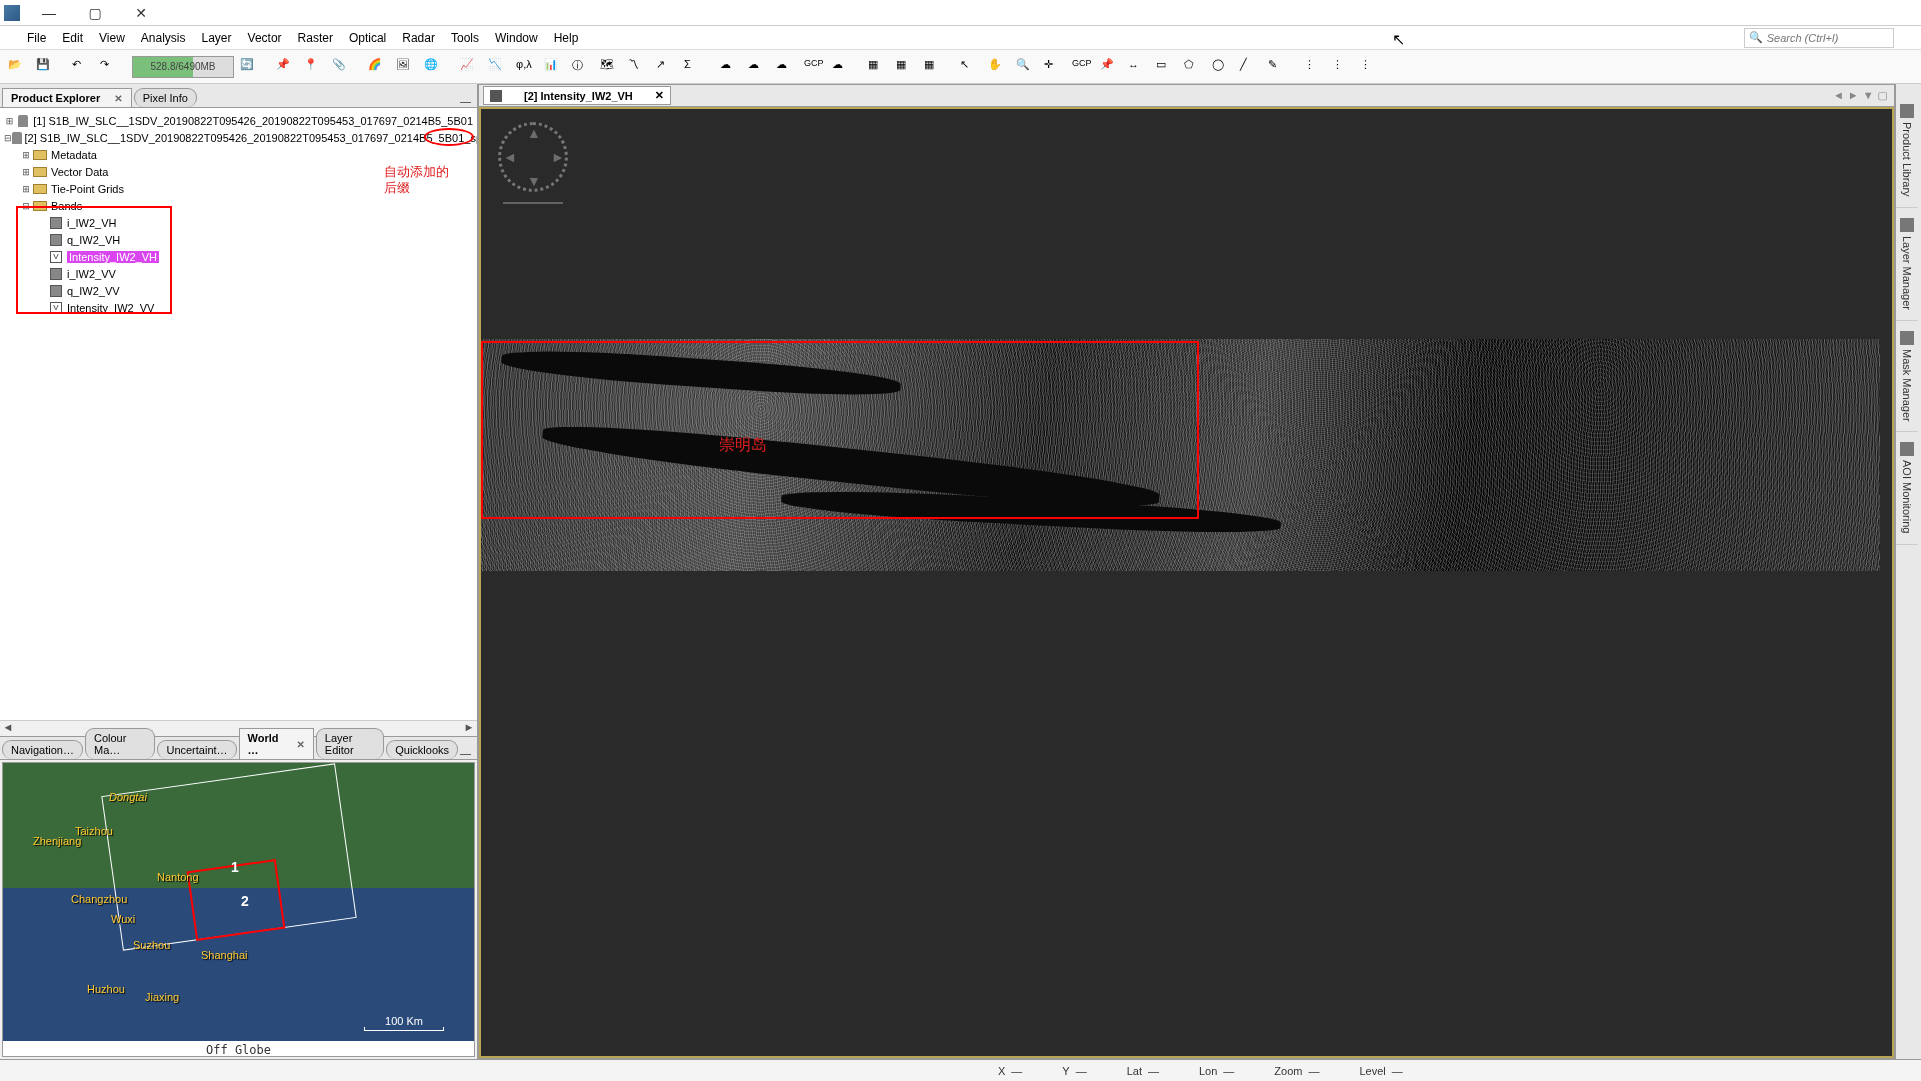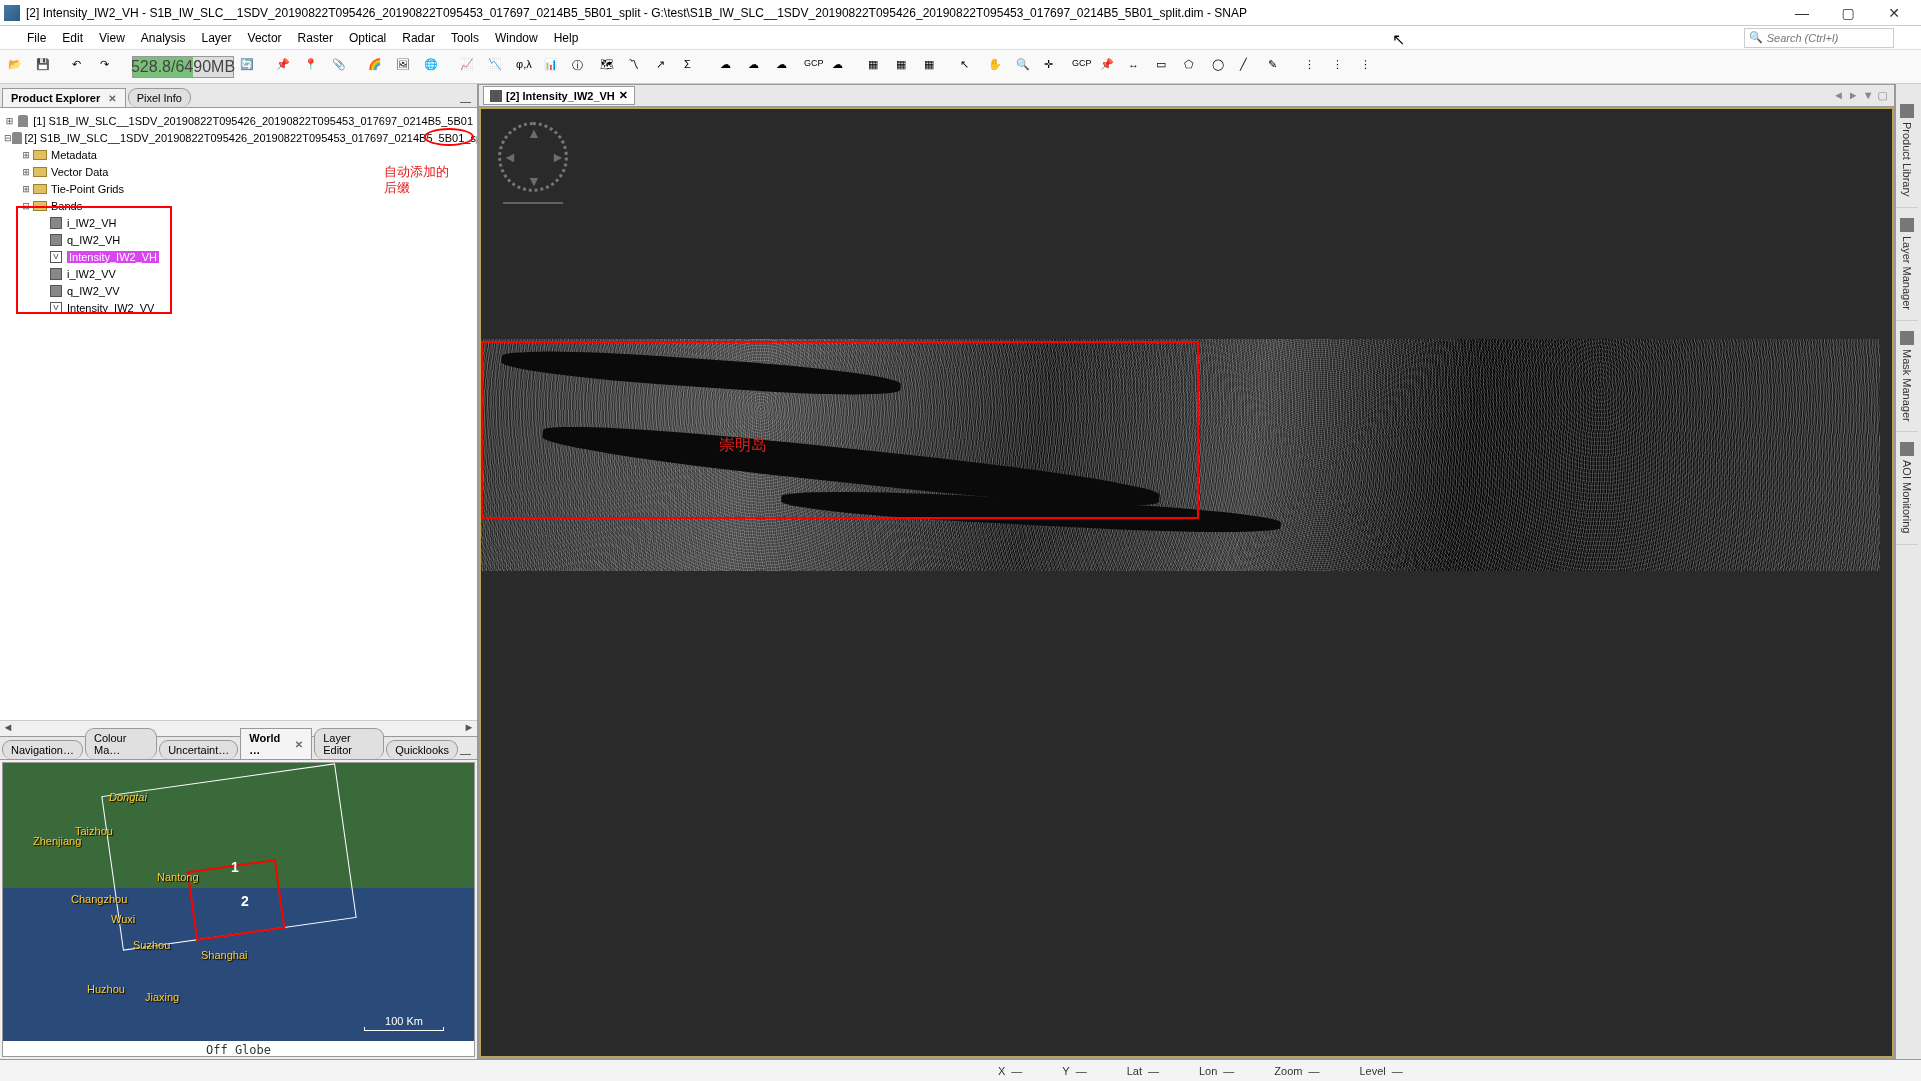--- a/index.html
+++ b/index.html
@@ -16,30 +16,30 @@
 .menubar { height: 24px; background: #fff; display: flex; align-items: center; padding: 0 19px; border-bottom: 1px solid #ddd; }
 .menubar .menu-item { padding: 3px 8px; color: #000; font-size: 12px; }
 .menubar .search-box { margin-left: auto; margin-right: 8px; display: flex; align-items: center; border: 1px solid #ccc; height: 20px; padding: 0 4px; width: 150px; }
 .menubar .search-box input { border: none; outline: none; font-style: italic; color: #888; width: 100%; }
 .menubar .search-icon { color: #555; margin-right: 4px; }
 
 
 .toolbar { height: 34px; background: #f9f9f9; border-bottom: 1px solid #ccc; display: flex; align-items: center; padding: 2px 4px; gap: 2px; overflow: hidden; }
 .tool-btn { width: 26px; height: 26px; display: flex; align-items: center; justify-content: center; border-radius: 2px; position: relative; }
 .tool-sep { width: 6px; }
-.mem-box { width: 102px; height: 22px; background: linear-gradient(to right,#7ac07a 60%,#ddd 60%); border: 1px solid #999; font-size: 16px; display: flex; align-items: center; justify-content: center; color: #444; }
+.mem-box { width: 102px; height: 22px; background: linear-gradient(to right,#7ac07a 60%,#ddd 60%); border: 1px solid #999; font-size: 10px; display: flex; align-items: center; justify-content: center; color: #444; }
 .tico { width: 18px; height: 18px; display: inline-block; }
 
 
 .main-area { display: flex; height: calc(100% - 26px - 24px - 34px - 22px); }
 
 
 .left-panel { width: 478px; display: flex; flex-direction: column; border-right: 1px solid #999; }
 .panel-tabs { height: 24px; background: #e8e8e8; display: flex; align-items: flex-end; border-bottom: 1px solid #999; padding-left: 2px; }
-.panel-tab { padding: 3px 8px; background: #f4f4f4; border: 1px solid #999; border-bottom: none; margin-right: 2px; font-weight: bold; display: flex; align-items: center; gap: 8px; }
+.panel-tab { padding: 3px 8px; background: #f4f4f4; border: 1px solid #999; border-bottom: none; margin-right: 2px; font-weight: bold; display: flex; align-items: center; gap: 14px; }
 .panel-tab.inactive { background: #e0e0e0; font-weight: normal; border-radius: 9px; }
 .panel-tab .close-x { color: #666; font-size: 10px; }
 .panel-min { margin-left: auto; margin-right: 6px; color: #333; }
 
 .tree-area { flex: 1; background: #fff; padding: 4px; overflow: auto; font-family: "Courier New", monospace; font-size: 12px; position: relative; }
 .tree-node { display: flex; align-items: center; height: 17px; white-space: nowrap; }
 .tree-indent { display: inline-block; }
 .tree-toggle { width: 12px; text-align: center; color: #555; font-size: 9px; }
 .tree-icon { width: 16px; height: 14px; margin-right: 3px; display: inline-flex; align-items: center; justify-content: center; }
 .selected-band { background: #d946ef; color: #fff; padding: 0 2px; }
@@ -59,21 +59,21 @@
 .footprint-white { position: absolute; border: 1px solid #fff; transform: rotate(-8deg); }
 .footprint-red { position: absolute; border: 2px solid #f00; transform: rotate(-8deg); }
 .fp-num { position: absolute; color: #fff; font-weight: bold; font-size: 14px; }
 .scale-bar { position: absolute; bottom: 10px; right: 30px; color: #fff; font-size: 12px; text-align: center; }
 .scale-bar .bar { width: 80px; height: 4px; border: 1px solid #fff; border-top: none; }
 .off-globe { height: 18px; text-align: center; color: #333; font-family: monospace; font-size: 12px; padding-top: 2px; background: #fff; }
 
 
 .center-panel { flex: 1; background: #6f6f6f; display: flex; flex-direction: column; border: 1px solid #999; }
 .center-tabs { height: 22px; background: #e8e8e8; display: flex; align-items: center; padding-left: 4px; border-bottom: 1px solid #999; }
-.center-tab { padding: 2px 6px; background: #fff; border: 1px solid #999; display: flex; align-items: center; gap: 4px; font-family: monospace; font-size: 12px; font-weight: bold; }
+.center-tab { padding: 2px 6px; background: #fff; border: 1px solid #999; display: flex; align-items: center; gap: 22px; font-family: monospace; font-size: 12px; font-weight: bold; }
 .center-tab .imgico { width: 12px; height: 12px; background: #555; }
 .center-nav { margin-left: auto; display: flex; gap: 4px; padding-right: 6px; color: #888; }
 .image-view { flex: 1; position: relative; background: #2a2a2a; border: 2px solid #b8a452; }
 
 
 .sar-band { position: absolute; left: 0; right: 12px; top: 230px; height: 232px; background:
   repeating-radial-gradient(circle at 20% 30%, rgba(255,255,255,0.15) 0 1px, transparent 1px 3px),
   repeating-radial-gradient(circle at 60% 60%, rgba(255,255,255,0.12) 0 1px, transparent 1px 2px),
   repeating-radial-gradient(circle at 80% 20%, rgba(255,255,255,0.1) 0 1px, transparent 1px 4px),
   linear-gradient(100deg, #222 0%, #444 20%, #111 40%, #333 55%, #000 70%, #222 100%);
@@ -104,21 +104,20 @@
 .ic-band-r { width: 12px; height: 12px; background: #888; border: 1px solid #555; }
 .ic-band-v { width: 12px; height: 12px; background: #fff; border: 1px solid #555; color: #333; font-size: 8px; display: flex; align-items: center; justify-content: center; }
 
 .cursor { position: absolute; left: 1392px; top: 30px; font-size: 16px; color: #000; pointer-events: none; z-index: 999; }
 </style>
 </head>
 <body>
 
 <div class="titlebar">
   <div class="app-icon"></div>
-  <div class="title">[2] Intensity_IW2_VH - S1B_IW_SLC__1SDV_20190822T095426_20190822T095453_017697_0214B5_5B01_split - G:\test\S1B_IW_SLC__1SDV_20190822T095426_20190822T095453_017697_0214B5_5B01_split.dim - SNAP</div>
   <div class="win-btns">
     <div class="win-btn">—</div>
     <div class="win-btn">▢</div>
     <div class="win-btn close">✕</div>
   </div>
 </div>
 
 <div class="menubar">
   <span class="menu-item">File</span>
   <span class="menu-item">Edit</span>

